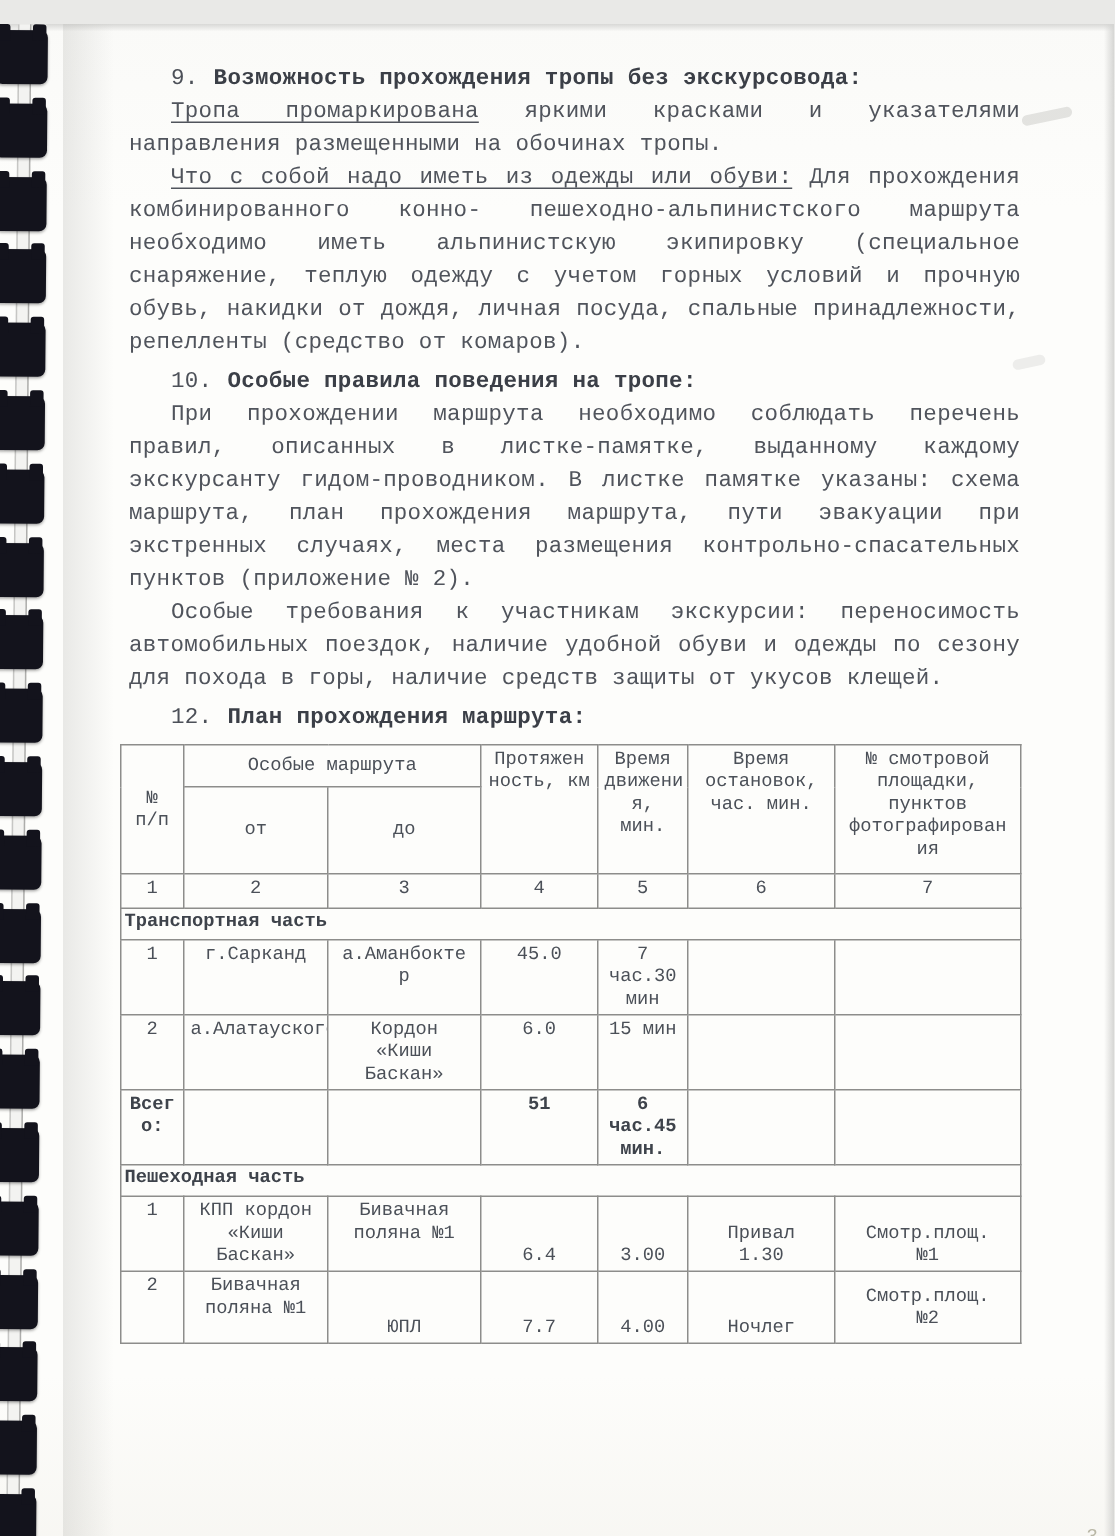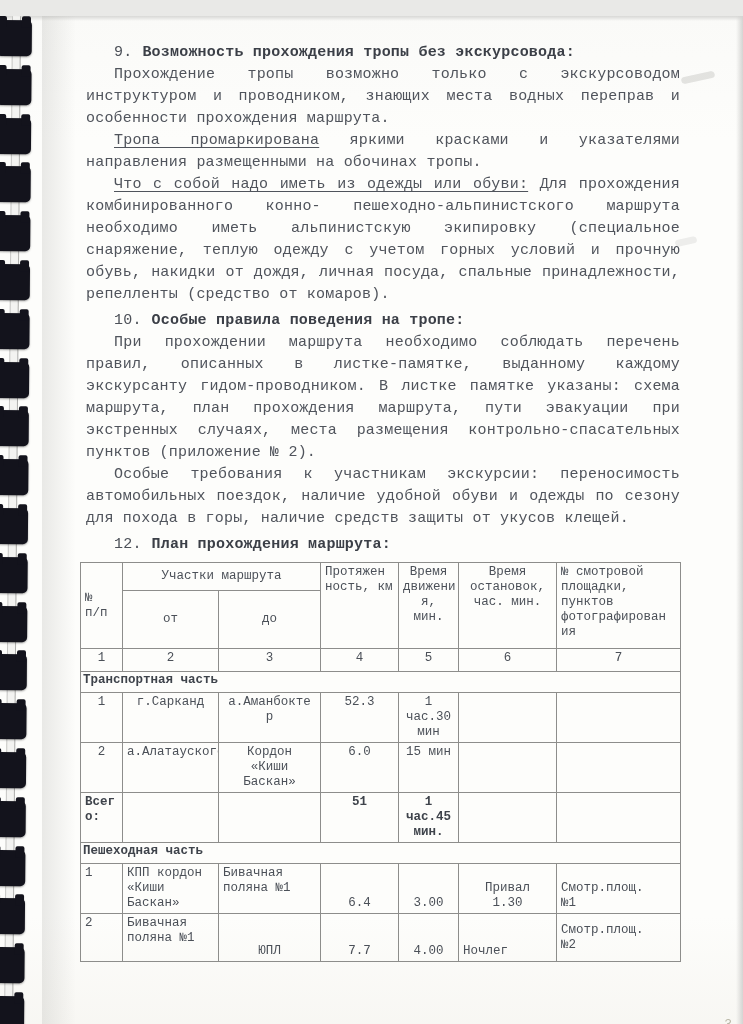--- a/index.html
+++ b/index.html
@@ -36,21 +36,21 @@
   .sec-title{font-weight:bold;}
   .content p{margin:0;text-indent:28px;}
   .indent-deep{text-indent:44px;}
   .u{text-decoration:underline;text-underline-offset:3px;}
 
   
   .route-table{border-collapse:collapse;table-layout:fixed;width:600px;margin:6px 0 0 -6px;
     font-size:12.5px;line-height:15px;color:#4b5058;text-align:left;letter-spacing:0;}
   .route-table td{border:1px solid #8d8d8b;padding:2px 4px;vertical-align:top;
     white-space:pre-line;overflow:hidden;}
-  .tc{text-align:center;} .tl{text-align:left;}
+  .tc{text-align:center;} .tl{text-align:center;}
   .vm{vertical-align:middle !important;} .vb{vertical-align:bottom !important;}
   .b{font-weight:bold;color:#3e434b;}
   .sec-row td{font-weight:bold;color:#3e434b;height:18px;padding:1px 2px;}
   .num-row td{text-align:center;height:18px;}
 
   .page-number{position:absolute;right:11px;bottom:8px;font-size:13px;color:#b9b7a6;}
   .bottom-edge{position:absolute;left:118px;right:0;bottom:6px;height:3px;
     background:linear-gradient(90deg,rgba(96,96,92,0),rgba(96,96,92,.7) 12%,rgba(96,96,92,.78));}
   .corner-tint{position:absolute;right:0;bottom:0;width:180px;height:16px;
     background:linear-gradient(90deg,rgba(205,198,176,0),rgba(205,198,176,.45));}
@@ -90,21 +90,20 @@
   </div>
   <div class="binding-shadow"></div>
 
   <div class="smudge" style="right:28px;top:58px;"></div>
   <div class="smudge" style="right:46px;top:222px;width:22px;opacity:.6;"></div>
 
   <div class="content">
 
     <div class="section">
       <p class="sec-heading"><span class="sec-num">9.</span><span class="sec-title">Возможность прохождения тропы без экскурсовода:</span></p>
-      <p>Прохождение тропы возможно только с экскурсоводом инструктуром и проводником, знающих места водных переправ и особенности прохождения маршрута.</p>
       <p><span class="u">Тропа промаркирована</span><span> яркими красками и указателями направления размещенными на обочинах тропы.</span></p>
       <p><span class="u">Что с собой надо иметь из одежды или обуви:</span><span> Для прохождения комбинированного конно- пешеходно-альпинистского маршрута необходимо иметь альпинистскую экипировку (специальное снаряжение, теплую одежду с учетом горных условий и прочную обувь, накидки от дождя, личная посуда, спальные принадлежности, репелленты (средство от комаров).</span></p>
     </div>
 
     <div class="section">
       <p class="sec-heading"><span class="sec-num">10.</span><span class="sec-title">Особые правила поведения на тропе:</span></p>
       <p>При прохождении маршрута необходимо соблюдать перечень правил, описанных в листке-памятке, выданному каждому экскурсанту гидом-проводником. В листке памятке указаны: схема маршрута, план прохождения маршрута, пути эвакуации при экстренных случаях, места размещения контрольно-спасательных пунктов (приложение № 2).</p>
       <p>Особые требования к участникам экскурсии: переносимость автомобильных поездок, наличие удобной обуви и одежды по сезону для похода в горы, наличие средств защиты от укусов клещей.</p>
     </div>
 
@@ -120,21 +119,21 @@
           <col style="width:102px">
         <col style="width:78px">
           <col style="width:60px">
           <col style="width:98px">
           <col style="width:124px">
       </colgroup>
       <tbody>
         <tr style="height:28px">
           <td rowspan="2" class="tl vm">№
 п/п</td>
-          <td colspan="2" class="tc vm">Участки маршрута</td>
+          <td colspan="2" class="tc vm">Особые маршрута</td>
           <td rowspan="2" class="tl">Протяжен
 ность, км</td>
           <td rowspan="2" class="tc">Время
 движени
 я, мин.</td>
           <td rowspan="2" class="tc">Время
 остановок,
 час. мин.</td>
           <td rowspan="2" class="tl">№ смотровой
 площадки,
@@ -156,22 +155,22 @@
           <td>7</td>
         </tr>
         <tr class="sec-row">
           <td colspan="7">Транспортная часть</td>
         </tr>
         <tr style="height:38px">
           <td class="tc">1</td>
           <td class="tc">г.Сарканд</td>
           <td class="tc">а.Аманбокте
 р</td>
-          <td class="tc">52.3</td>
-          <td class="tc">1 час.30
+          <td class="tc">45.0</td>
+          <td class="tc">7 час.30
 мин</td>
           <td></td>
           <td></td>
         </tr>
         <tr style="height:48px">
           <td class="tc">2</td>
           <td class="tc">а.Алатауского</td>
           <td class="tc">Кордон
 «Киши
 Баскан»</td>
@@ -179,21 +178,21 @@
           <td class="tc">15 мин</td>
           <td></td>
           <td></td>
         </tr>
         <tr style="height:44px">
           <td class="tl b">Всег
 о:</td>
           <td></td>
           <td></td>
           <td class="tc b">51</td>
-          <td class="tc b">1 час.45
+          <td class="tc b">6 час.45
 мин.</td>
           <td></td>
           <td></td>
         </tr>
         <tr class="sec-row">
           <td colspan="7">Пешеходная часть</td>
         </tr>
         <tr style="height:50px">
           <td class="tl">1</td>
           <td class="tl">КПП кордон

